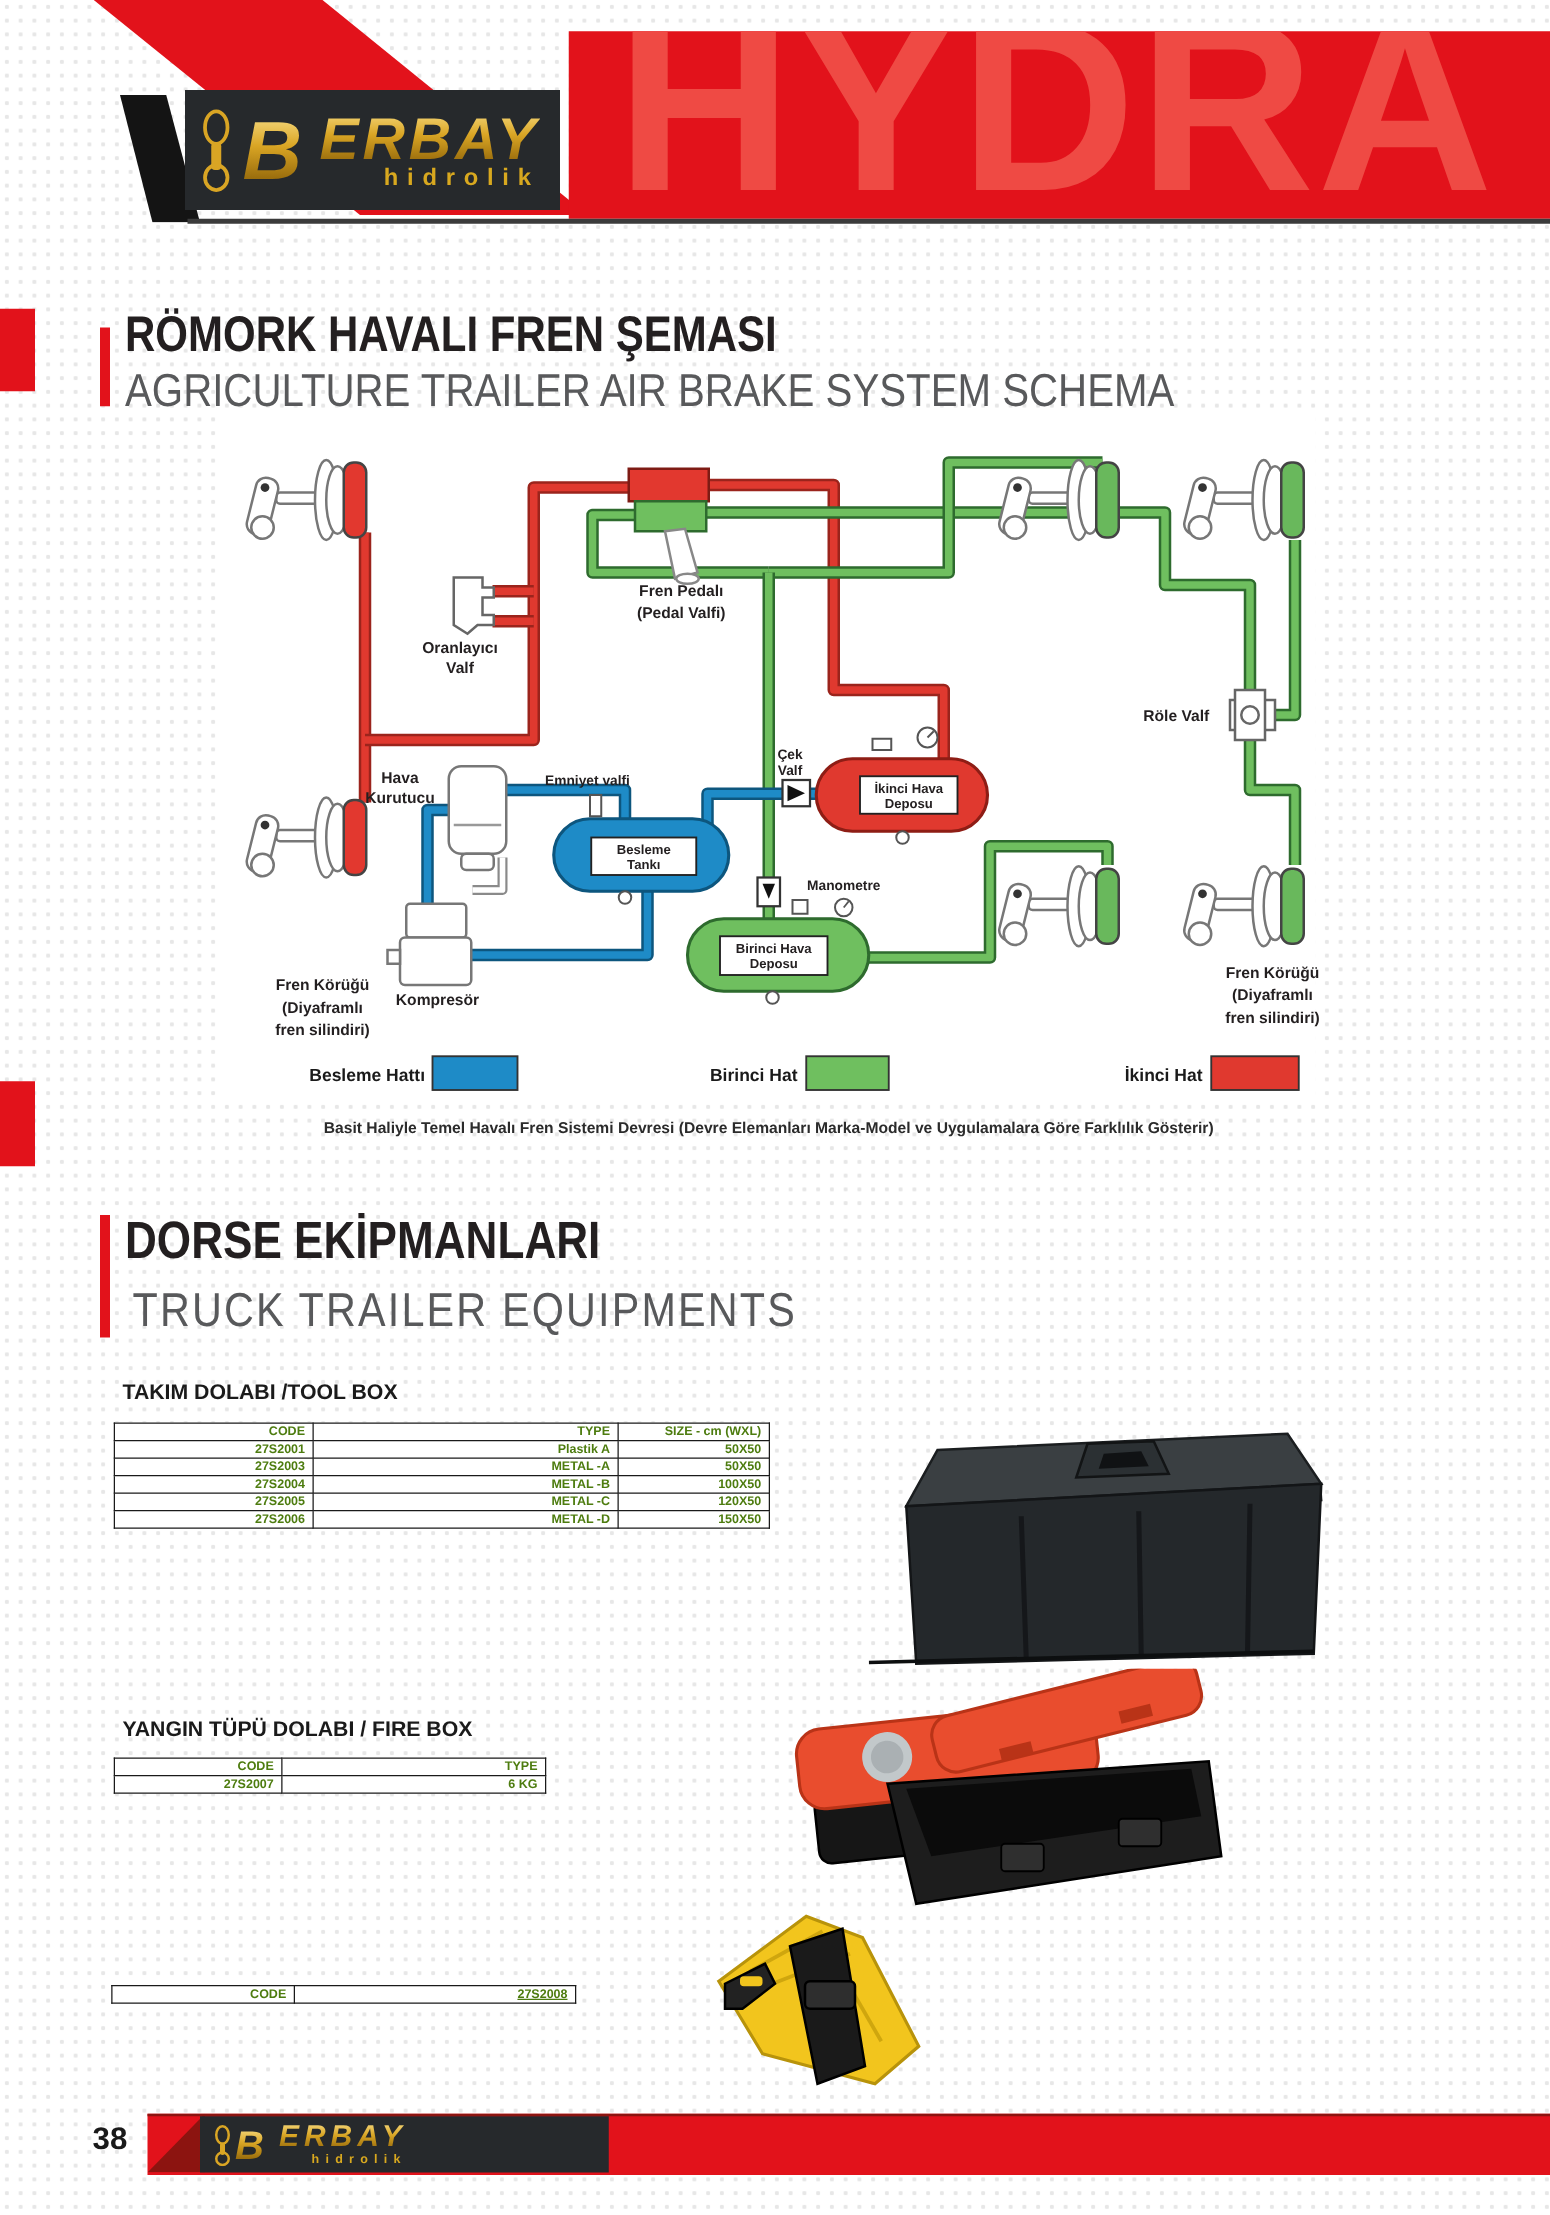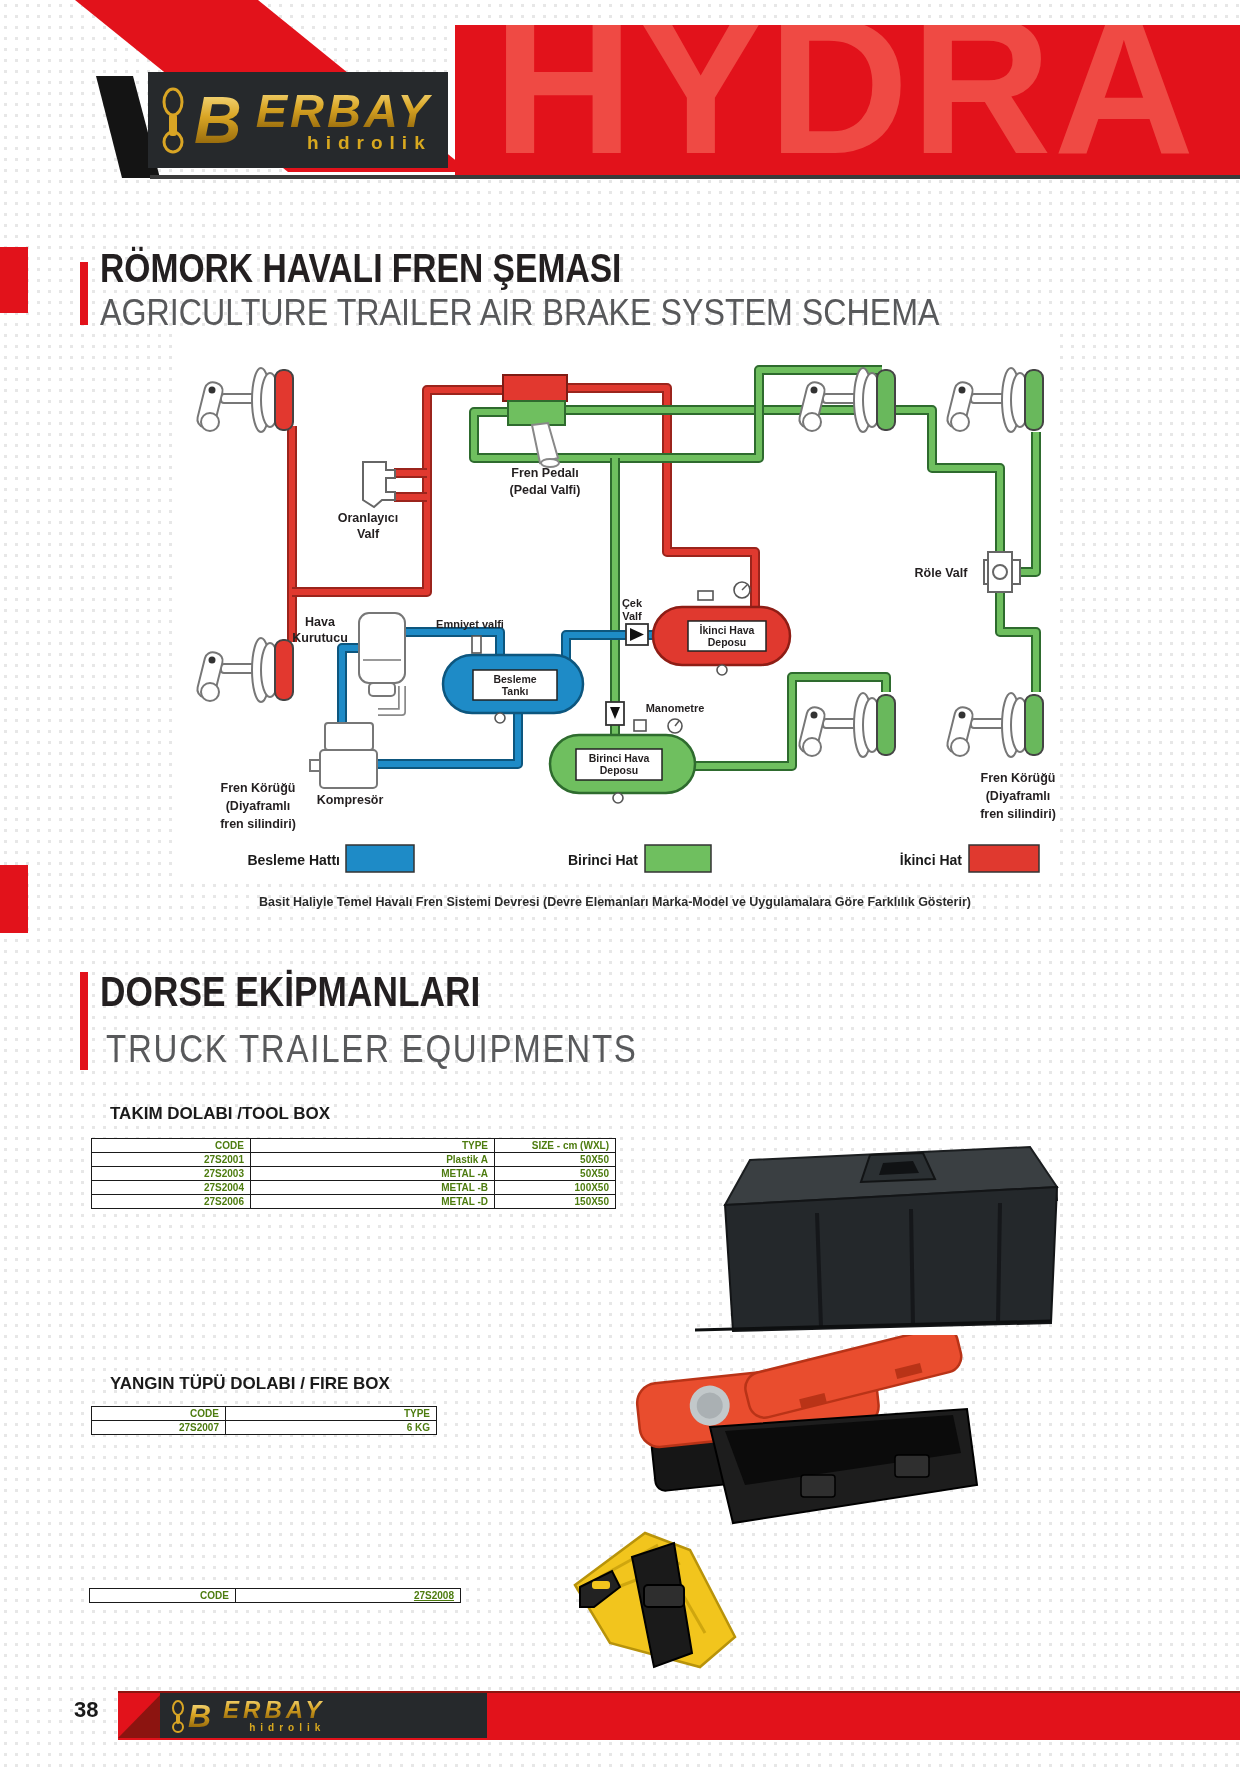--- a/index.html
+++ b/index.html
@@ -19,21 +19,21 @@
              -webkit-background-clip:text;background-clip:text;color:transparent;}
   .brand-b{font-style:italic;font-weight:800;}
   .brand-name{font-style:italic;font-weight:800;letter-spacing:3px;margin-top:35px;}
   .brand-sub{color:#d8a81f;letter-spacing:7px;font-weight:600;}
   
   .edge-block{left:0;width:28px;background:#e2121b;}
   .accent-bar{left:80px;width:8px;background:#e2121b;}
   .sec-title{color:#231f20;font-weight:800;white-space:nowrap;transform:scaleX(.84);transform-origin:left;}
   .sec-sub{color:#58595b;font-weight:400;white-space:nowrap;transform:scaleX(.87);transform-origin:left;}
   
-  .cat-title{color:#1a1a1a;font-weight:800;font-size:17px;white-space:nowrap;margin-left:12px;}
+  .cat-title{color:#1a1a1a;font-weight:800;font-size:17px;white-space:nowrap;}
   table.cat{border-collapse:collapse;background:#fff;}
   table.cat td,table.cat th{border:1.6px solid #1a1a1a;padding:1px 6px;text-align:right;
       font-size:10px;color:#4d7c0f;white-space:nowrap;}
   table.cat th{font-weight:800;}
   table.cat td{font-weight:600;}
   
   .dlabel{font:700 12.5px "Liberation Sans",sans-serif;fill:#231f20;text-anchor:middle;}
   .dsmall{font:700 11px "Liberation Sans",sans-serif;fill:#231f20;text-anchor:middle;}
   .tlabel{font:700 10.5px "Liberation Sans",sans-serif;fill:#231f20;text-anchor:middle;}
   .dleg{font:700 14px "Liberation Sans",sans-serif;fill:#1a1a1a;text-anchor:end;}
@@ -41,21 +41,21 @@
   .pipe{fill:none;stroke-linejoin:round;stroke-linecap:butt;}
   .po-r{stroke:#9b241c;stroke-width:10px;} .pi-r{stroke:#e0392f;stroke-width:6px;}
   .po-g{stroke:#2e6b2e;stroke-width:10px;} .pi-g{stroke:#6fbf5f;stroke-width:6px;}
   .po-b{stroke:#0d567e;stroke-width:10px;} .pi-b{stroke:#1e8bc7;stroke-width:6px;}
   .po-w{stroke:#8a8a8a;stroke-width:8px;}  .pi-w{stroke:#ffffff;stroke-width:4.5px;}
   
   #footer-band{left:118px;top:1691px;width:1122px;height:47px;background:#e2121b;border-top:2px solid #8c1410;}
   #footer-tri{left:118px;top:1691px;width:46px;height:47px;background:#8c1410;
               clip-path:polygon(0 100%,100% 0,100% 100%);}
   #logo-foot{left:160px;top:1693px;width:327px;height:45px;}
-  #page-num{left:74px;top:1697px;font-size:22px;font-weight:800;color:#1a1a1a;}
+  #page-num{left:74px;top:1697px;font-size:25px;font-weight:800;color:#1a1a1a;}
 </style>
 </head>
 <body>
 
 <div id="page">
 
   <div class="abs" style="left:0;top:0;width:1240px;height:190px;">
     <div class="abs" style="left:0;top:0;width:500px;height:172px;background:#e2121b;
                 clip-path:polygon(75px 0,258px 0,470px 172px,288px 172px);"></div>
     <div class="abs" style="left:0;top:0;width:200px;height:178px;background:#141414;
@@ -263,20 +263,25 @@
       <td>27S2003</td>
       <td>METAL -A</td>
       <td>50X50</td>
         </tr>
     <tr>
       <td>27S2004</td>
       <td>METAL -B</td>
       <td>100X50</td>
         </tr>
     <tr>
+      <td>27S2005</td>
+      <td>METAL -C</td>
+      <td>120X50</td>
+        </tr>
+    <tr>
       <td>27S2006</td>
       <td>METAL -D</td>
       <td>150X50</td>
         </tr>
   </tbody>
     </table>
 
   <svg class="abs" style="left:695px;top:1125px;" width="390" height="220" viewBox="0 0 390 220">
     <polygon points="55,35 335,22 362,62 30,80" fill="#3a3f42" stroke="#1b1e20" stroke-width="2"></polygon>
     <polygon points="30,80 362,62 363,76 30,94" fill="#17191c"></polygon>

